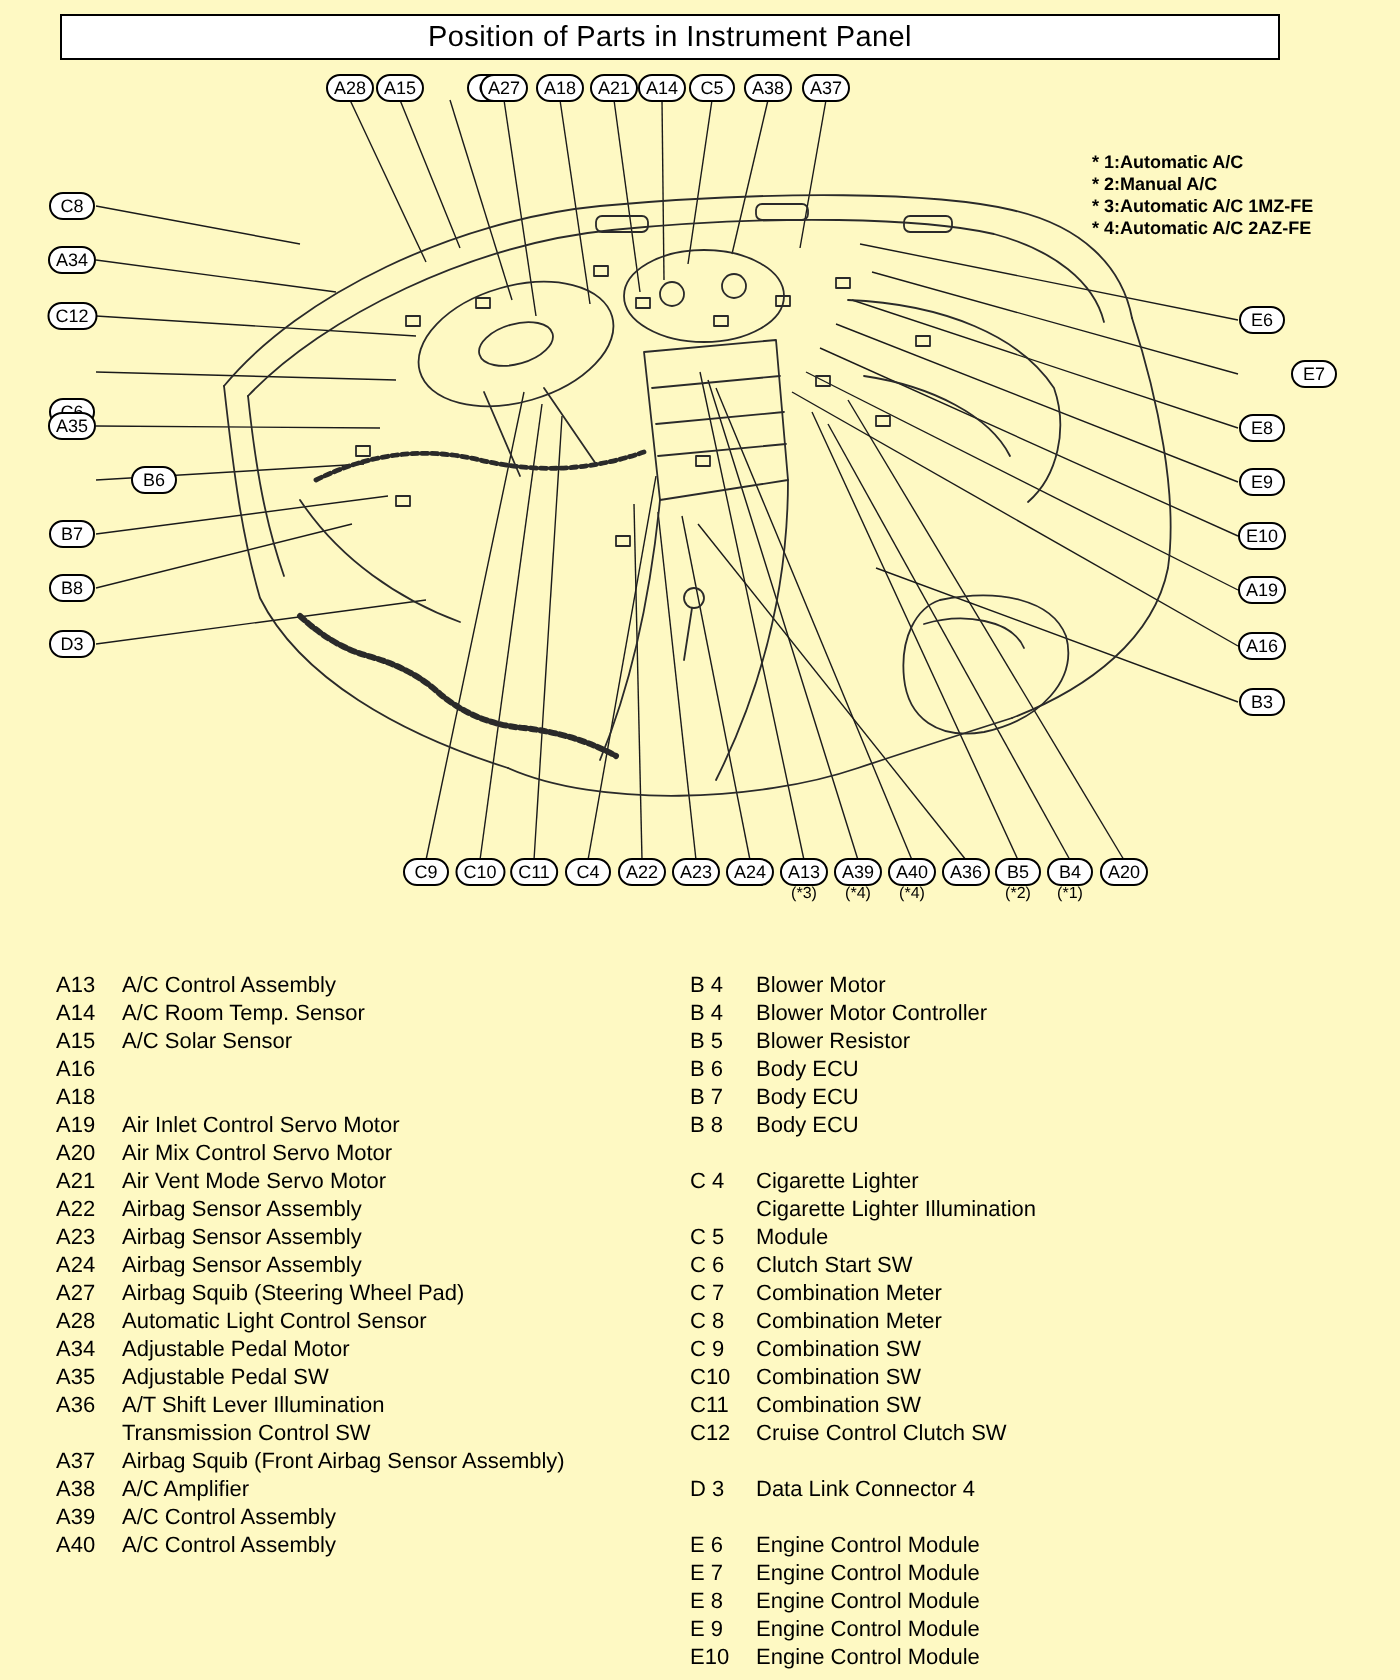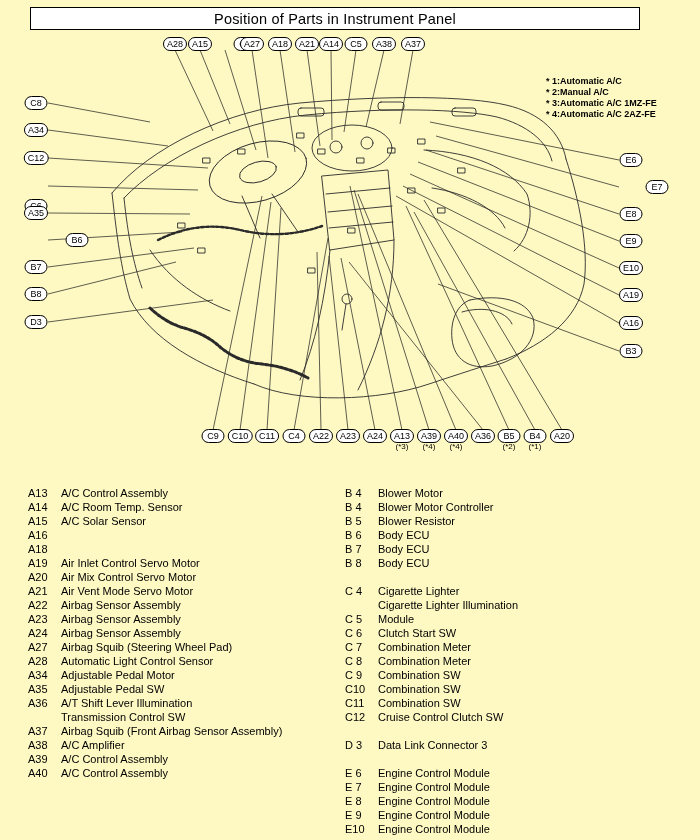--- a/index.html
+++ b/index.html
@@ -436,21 +436,21 @@
             <span class="pname">Combination SW</span>
           </div>
           <div class="legend-row">
             <span class="code">C12</span>
             <span class="pname">Cruise Control Clutch SW</span>
           </div>
         </div>
         <div class="legend-group">
           <div class="legend-row">
             <span class="code">D 3</span>
-            <span class="pname">Data Link Connector 3</span>
+            <span class="pname">Data Link Connector 4</span>
           </div>
         </div>
         <div class="legend-group">
           <div class="legend-row">
             <span class="code">E 6</span>
             <span class="pname">Engine Control Module</span>
           </div>
           <div class="legend-row">
             <span class="code">E 7</span>
             <span class="pname">Engine Control Module</span>

